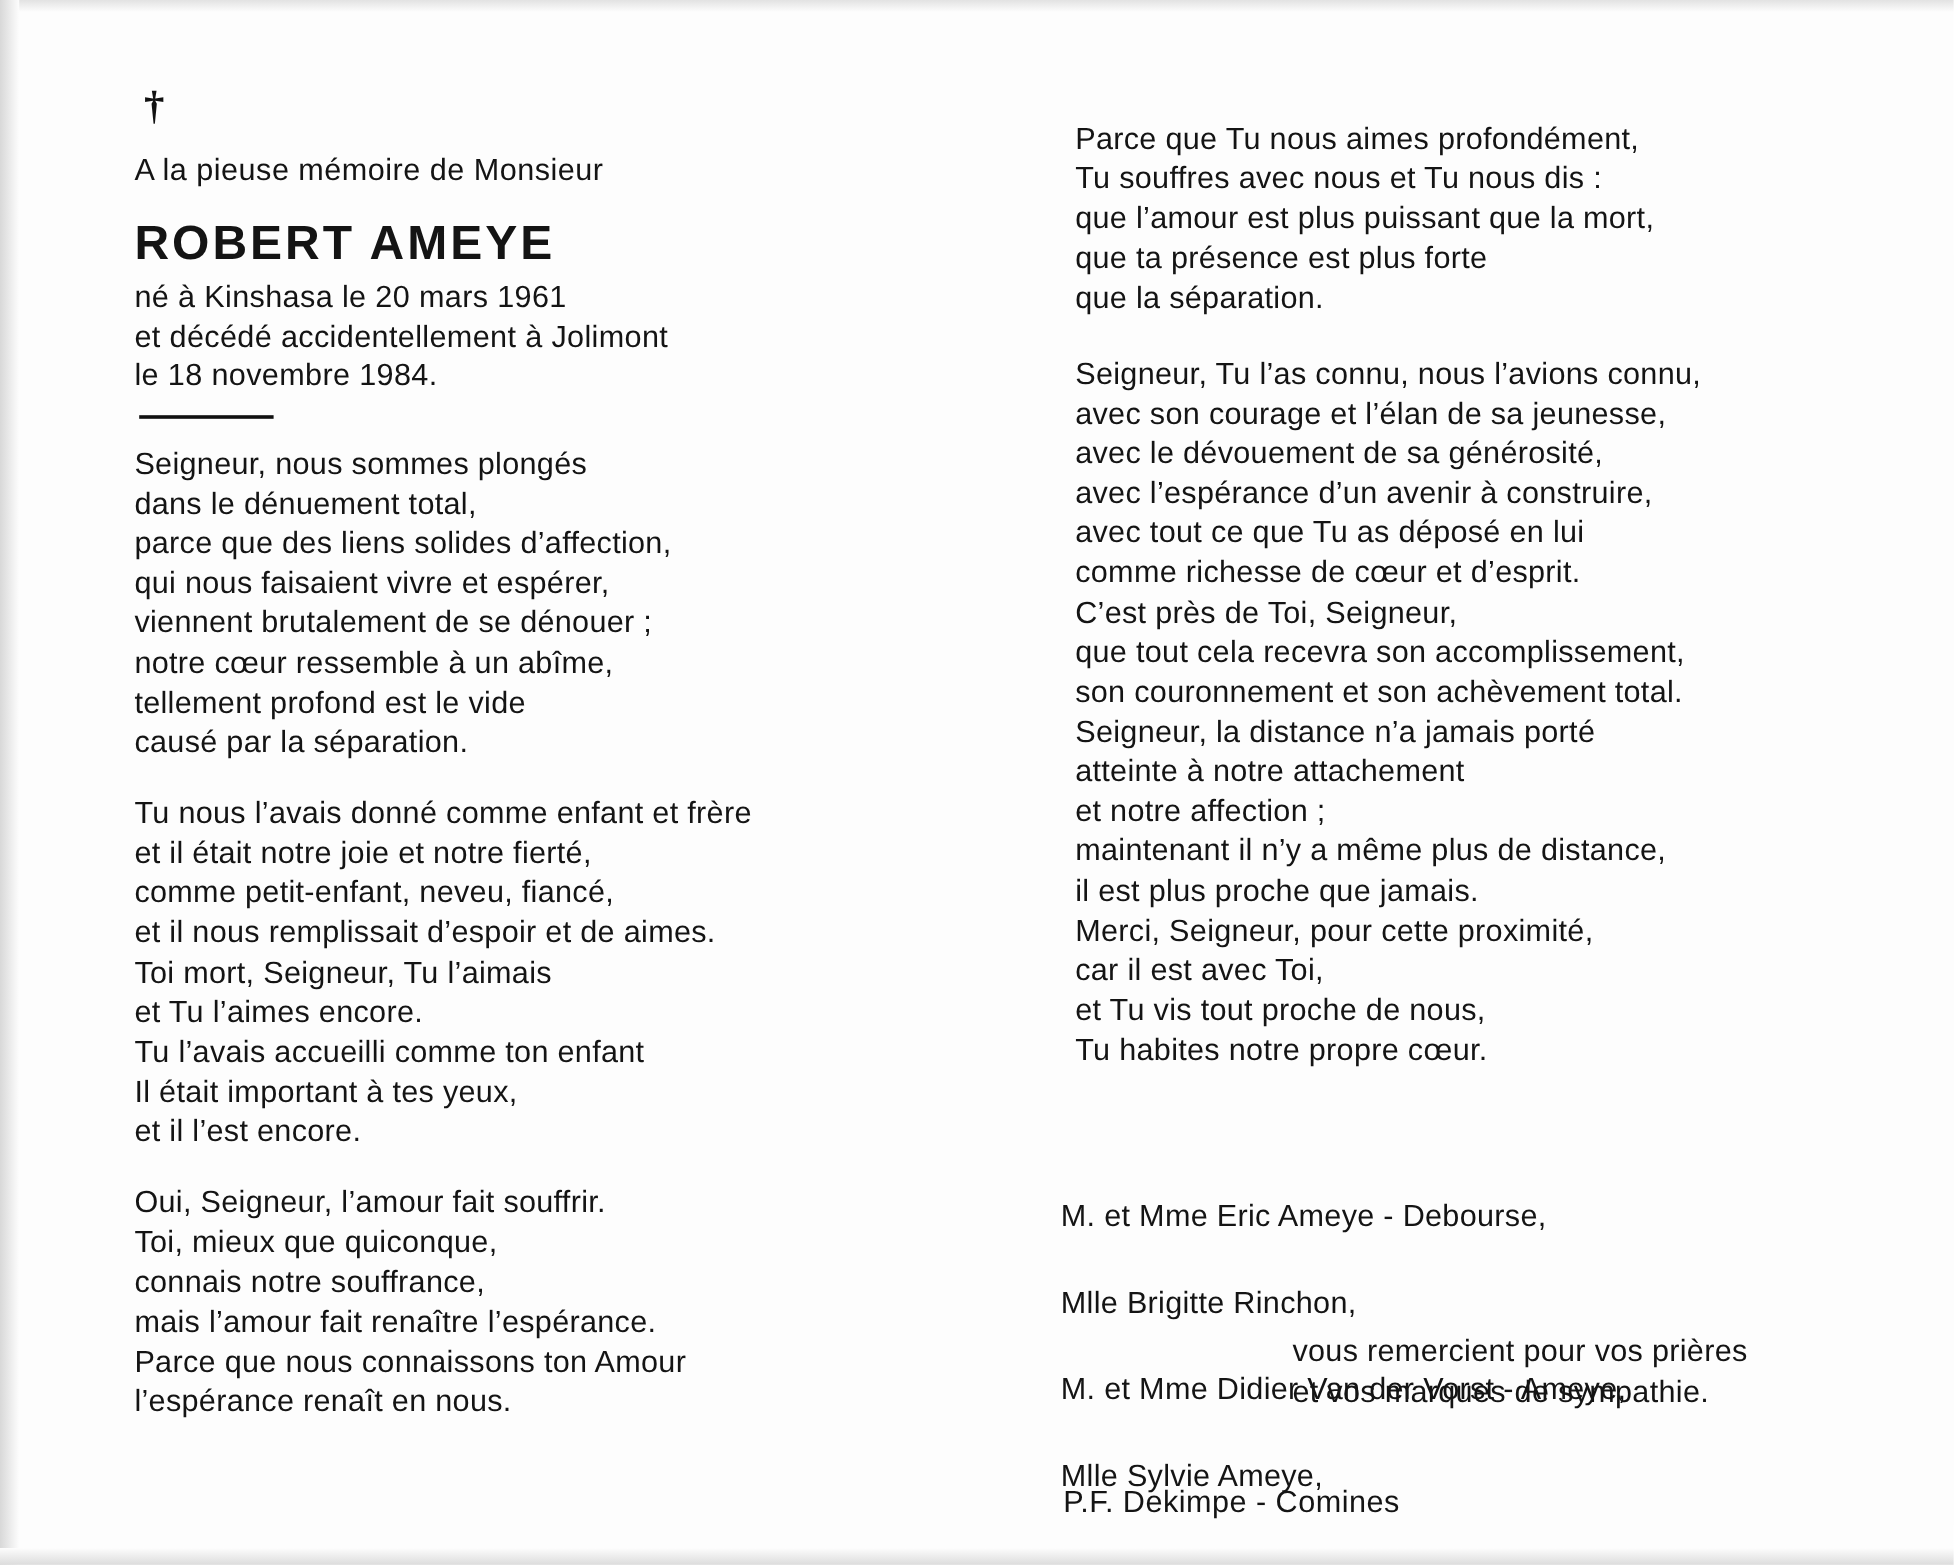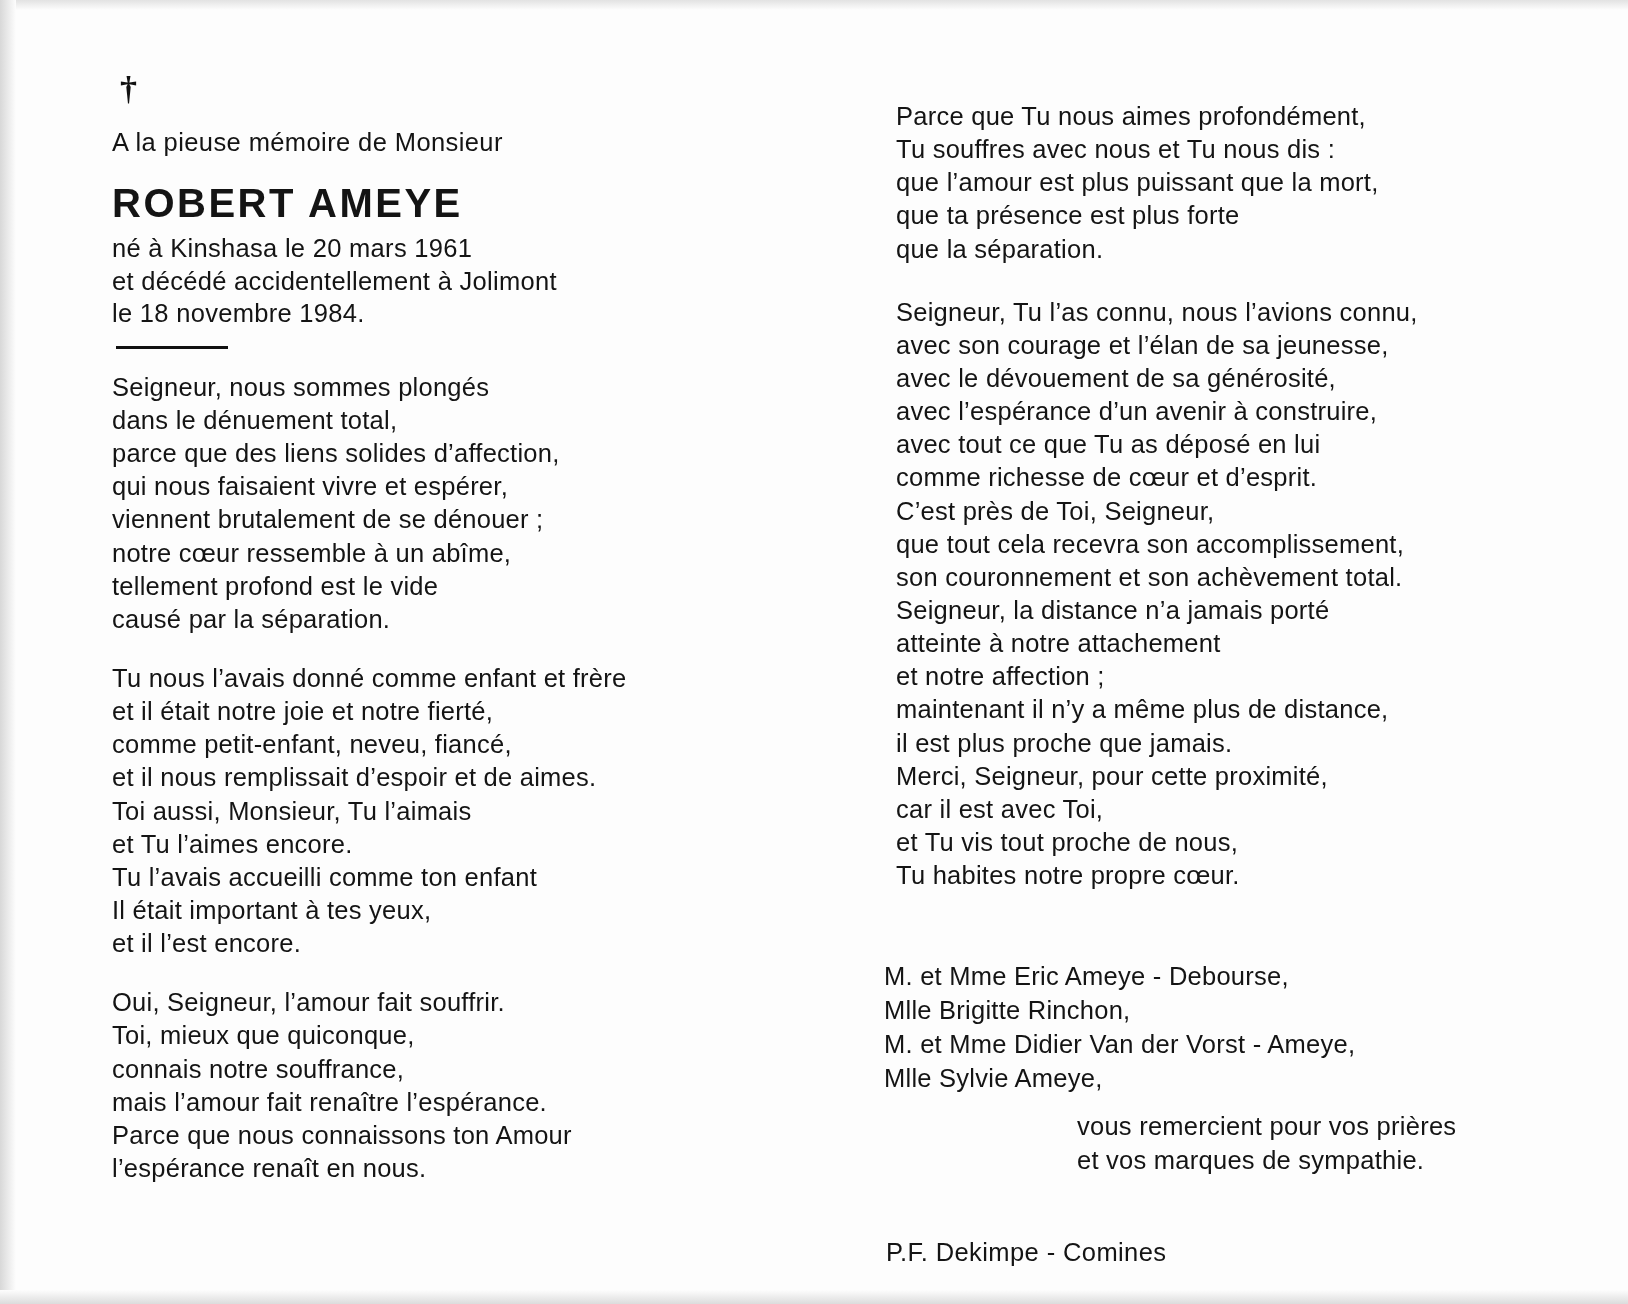--- a/index.html
+++ b/index.html
@@ -76,21 +76,21 @@
   }
   .family {
     position: absolute;
     left: 884px;
     top: 960px;
     width: 660px;
     font-size: 25.5px;
     line-height: 1.33;
     letter-spacing: 0.25px;
   }
-  .family div { white-space: pre; }
+  .family div { white-space: pre; margin-top: 38px; }
   .thanks {
     position: absolute;
     left: 1077px;
     top: 1110px;
     width: 520px;
     font-size: 25.5px;
     line-height: 1.32;
     letter-spacing: 0.25px;
   }
   .thanks div { white-space: pre; }
@@ -150,21 +150,21 @@
       <div>notre cœur ressemble à un abîme,</div>
       <div>tellement profond est le vide</div>
       <div>causé par la séparation.</div>
     </div>
 
     <div class="stanza">
       <div>Tu nous l’avais donné comme enfant et frère</div>
       <div>et il était notre joie et notre fierté,</div>
       <div>comme petit-enfant, neveu, fiancé,</div>
       <div>et il nous remplissait d’espoir et de aimes.</div>
-      <div>Toi aussi, Monsieur, Tu l’aimais</div>
+      <div>Toi mort, Seigneur, Tu l’aimais</div>
       <div>et Tu l’aimes encore.</div>
       <div>Tu l’avais accueilli comme ton enfant</div>
       <div>Il était important à tes yeux,</div>
       <div>et il l’est encore.</div>
     </div>
 
     <div class="stanza">
       <div>Oui, Seigneur, l’amour fait souffrir.</div>
       <div>Toi, mieux que quiconque,</div>
       <div>connais notre souffrance,</div>

